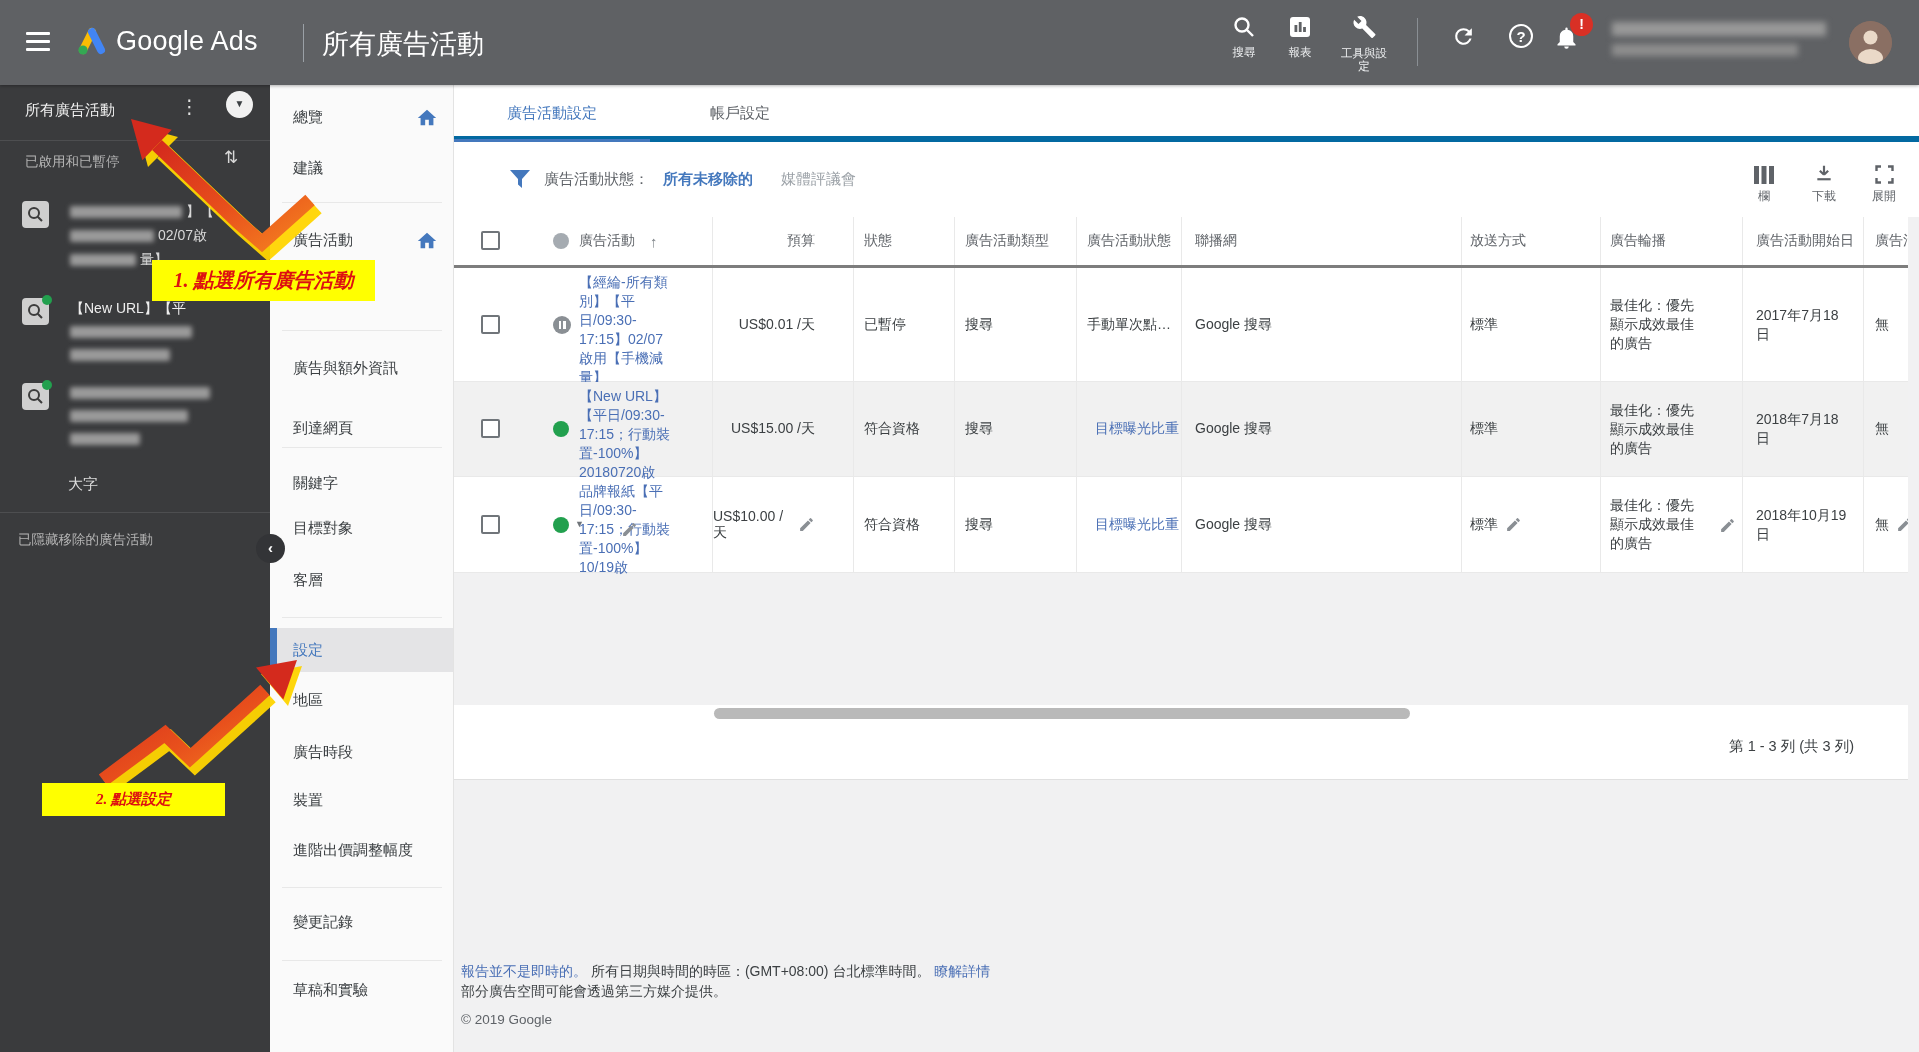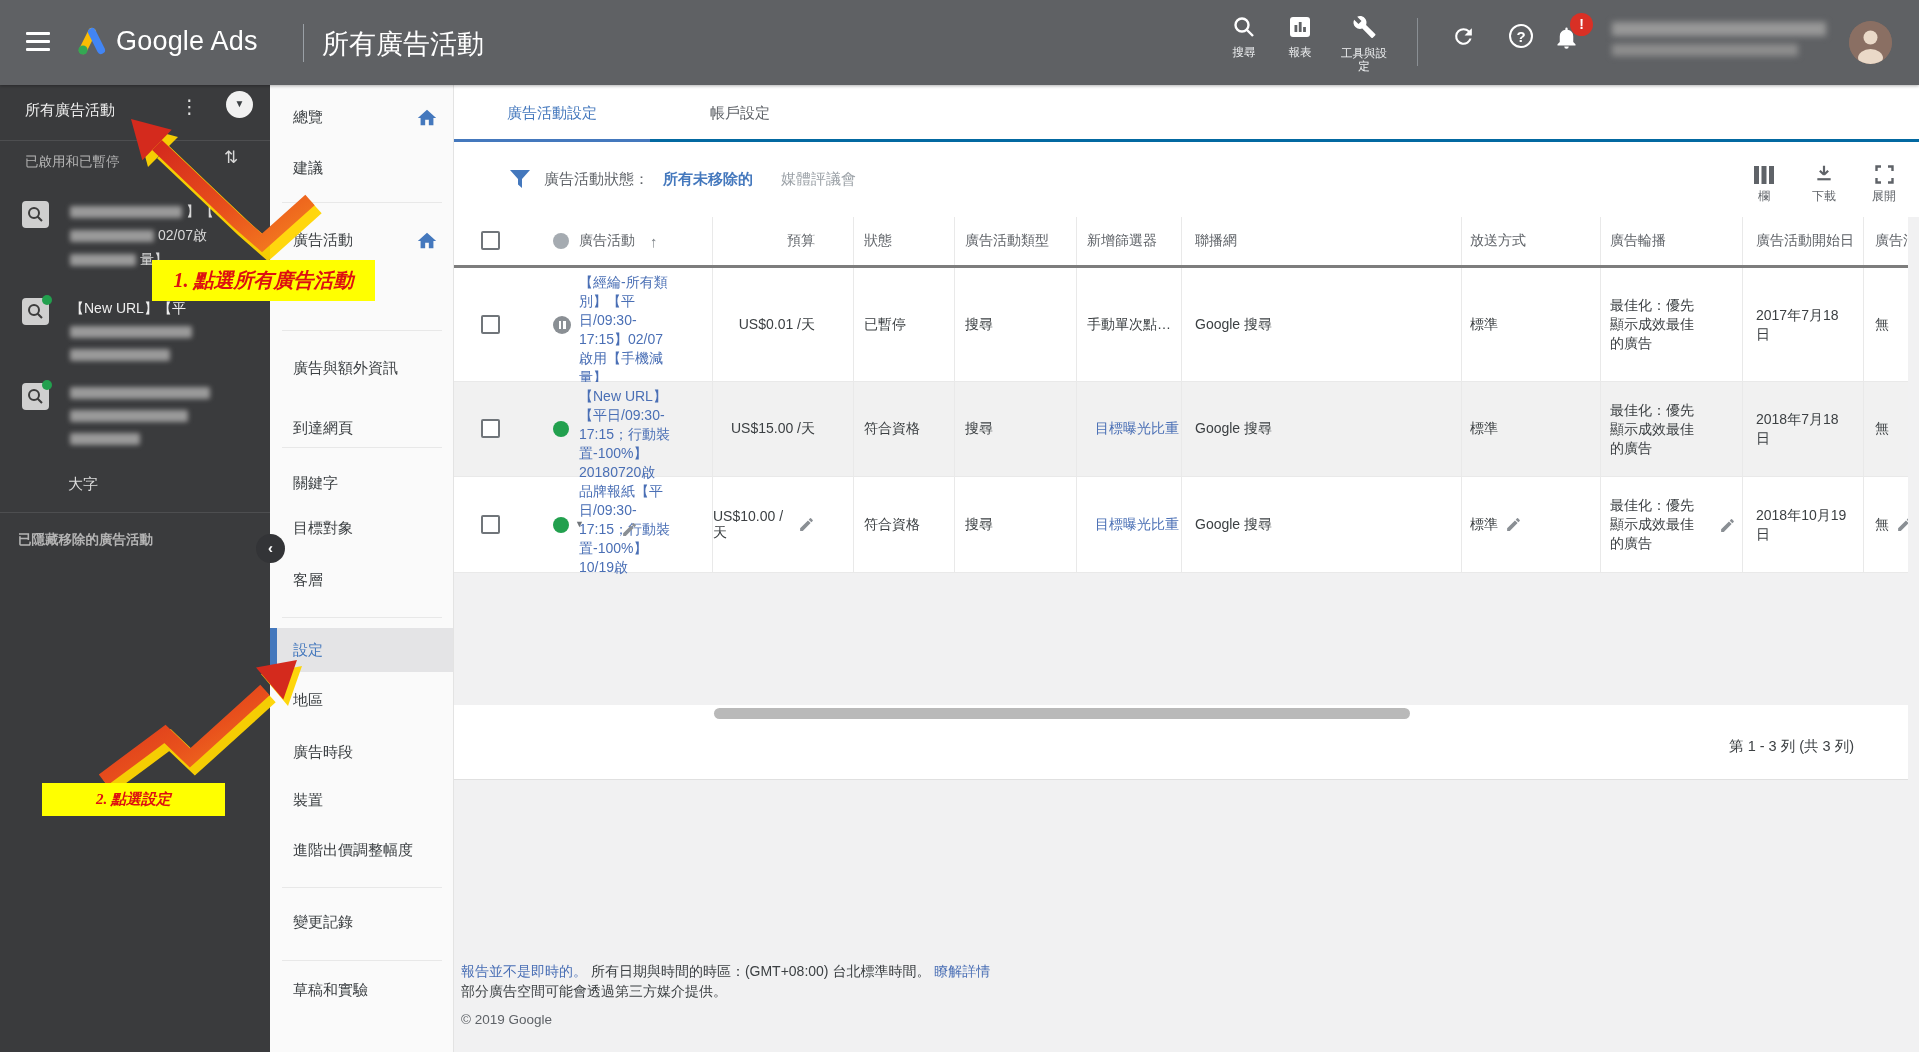--- a/index.html
+++ b/index.html
@@ -42,42 +42,42 @@
   .sb-divider { position:absolute; left:0; width:270px; height:1px; background:#4d4e50; }
   .sb-filter-label { position:absolute; left:25px; top:68px; font-size:13.5px; color:#b4b4b4; }
   .sort-icon { position:absolute; left:224px; top:62px; font-size:17px; color:#d8d8d8; cursor:pointer; }
   .camp-badge { position:absolute; left:22px; width:27px; height:27px; background:#cfcfcf;
     border-radius:4px; cursor:pointer; }
   .camp-badge svg { position:absolute; left:4px; top:4px; }
   .camp-badge .gdot { position:absolute; right:-3px; top:-3px; width:10px; height:10px;
     border-radius:50%; background:var(--active_green); }
   .camp-text { position:absolute; font-size:14px; color:#d8d8d8; }
   .sb-zoom { position:absolute; left:68px; top:390px; font-size:15px; color:#dcdcdc; }
-  .sb-hidden { position:absolute; left:18px; top:446px; font-size:13.5px; color:#b4b4b4;font-weight:bold; }
+  .sb-hidden { position:absolute; left:18px; top:446px; font-size:13.5px; color:#b4b4b4; }
 
   
   .collapse-btn { position:absolute; left:256px; top:534px; width:29px; height:29px; border-radius:50%;
     background:#333437; color:#fff; z-index:40; text-align:center; line-height:27px; font-size:15px;
     font-weight:bold; cursor:pointer; }
 
   
   .nav { position:absolute; left:270px; top:85px; width:184px; height:967px; background:var(--nav_bg);
     border-right:1px solid #e3e3e3; }
   .nav-item { position:absolute; left:0; width:183px; height:34px; font-size:15px; color:#3c4043;
     padding-left:23px; display:flex; align-items:center; cursor:pointer; }
   .nav-div { position:absolute; left:12px; width:160px; height:1px; background:#e8e8e8; }
   .nav-active-bg { position:absolute; left:0; top:543px; width:183px; height:44px; background:#e4e4e6; }
   .nav-active-bar { position:absolute; left:0; top:543px; width:7px; height:44px; background:var(--accent_blue); }
   .nav-item.active { color:var(--accent_blue); }
   .nav-home { position:absolute; left:146px; width:22px; height:22px; }
 
   
   .main { position:absolute; left:454px; top:85px; width:1465px; height:967px; background:var(--page_bg); }
   .tabbar { position:absolute; left:0; top:0; width:1465px; height:57px; background:#fff;
-    border-bottom:3px solid #0369a1; }
+    border-bottom:6px solid #0369a1; }
   .tab { position:absolute; top:0; height:57px; display:flex; align-items:center; justify-content:center;
     font-size:15px; cursor:pointer; }
   .tab.active { color:var(--accent_blue); }
   .tab.inactive { color:#5f6368; }
   .tab-underline { position:absolute; left:0; top:54px; width:196px; height:3px; background:var(--accent_blue); }
   .filterbar { position:absolute; left:0; top:57px; width:1465px; height:75px; background:#fff; }
   .filter-left { position:absolute; left:56px; top:0; height:75px; display:flex; align-items:center; gap:14px; }
   .f-status-label { font-size:15px; color:#5f6368; }
   .f-status-value { font-size:15px; font-weight:bold; color:var(--accent_blue); cursor:pointer; }
   .f-add { font-size:15px; color:#9aa0a6; margin-left:14px; cursor:pointer; }
@@ -395,21 +395,21 @@
       <div class="cell c-budget">
           <span>預算</span>
         </div>
       <div class="cell c-status">
           <span>狀態</span>
         </div>
       <div class="cell c-type">
           <span>廣告活動類型</span>
         </div>
       <div class="cell c-bid">
-          <span>新增篩選器</span>
+          <span>廣告活動狀態</span>
         </div>
       <div class="cell c-net">
           <span>聯播網</span>
         </div>
       <div class="cell c-del">
           <span>放送方式</span>
         </div>
       <div class="cell c-rot">
           <span>廣告輪播</span>
         </div>

